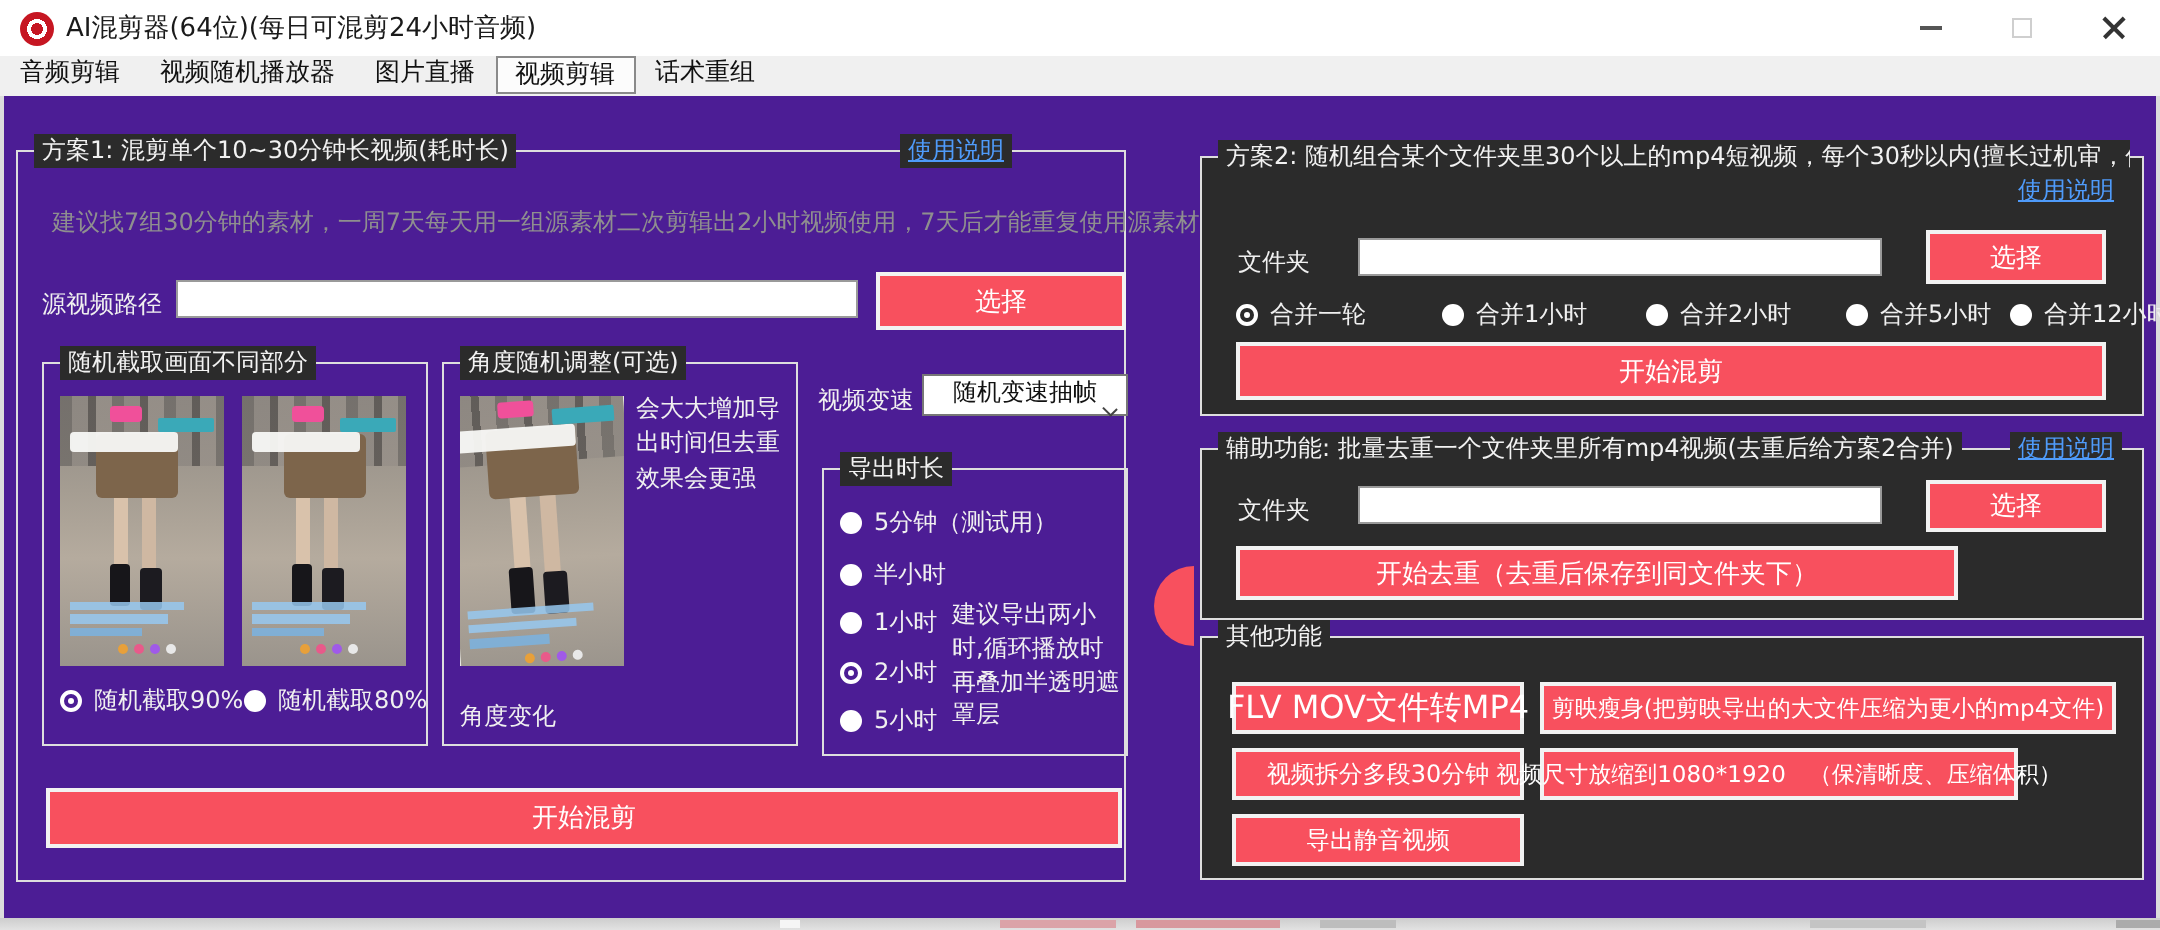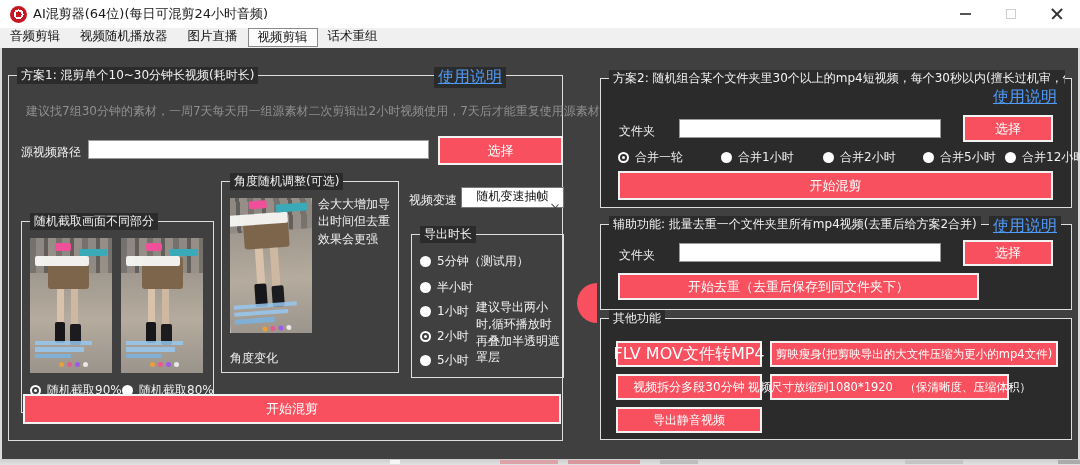--- a/index.html
+++ b/index.html
@@ -22,27 +22,27 @@
     width:14px; height:1.6px; background:#333; }
   .ic-close::before { transform:rotate(45deg); } .ic-close::after { transform:rotate(-45deg); }
 
   
   .menubar { position:absolute; left:0; top:28px; width:1080px; height:20px;
     background:#f0f0f0; display:flex; align-items:flex-start; font-size:12.5px; color:#111; }
   .menu-item { padding:0 10px; display:flex; align-items:center; cursor:pointer; white-space:nowrap; }
   .menu-item.active { background:#fcfcfc; border:1px solid #8a8a8a; padding:0 9px; }
 
   
-  .client { position:absolute; left:0; top:48px; width:1080px; height:411px; background:#404040;
+  .client { position:absolute; left:0; top:48px; width:1080px; height:411px; background:#4c1d95;
     border-left:2px solid #dcdcdc; border-right:2px solid #dcdcdc; }
 
   .groupbox { position:absolute; border:1px solid #dedede; }
   .legend { position:absolute; top:-9px; left:8px; background:#2b2b2b; padding:0 4px;
     font-size:12px; color:#f2f2f2; white-space:nowrap; overflow:hidden; }
-  .link { color:#4f9bfa; text-decoration:underline; font-size:16px; white-space:nowrap; cursor:pointer; }
+  .link { color:#4f9bfa; text-decoration:underline; font-size:12px; white-space:nowrap; cursor:pointer; }
   .lbl { position:absolute; color:#f0f0f0; font-size:12px; white-space:nowrap; }
   .hint { color:#8f8f8f; }
   .tbox { position:absolute; background:#ffffff; border:1px solid #9a9a9a; font-size:12px; padding:0 4px; color:#111; }
   .btn { position:absolute; background:#f8505e; border:2px solid #f2f2f2; color:#fff;
     display:flex; align-items:center; justify-content:center; font-size:13px; cursor:pointer; white-space:nowrap; }
   .btn.small-font { font-size:11.5px; }
   .select { position:absolute; background:#fff; border:1px solid #777; display:flex;
     align-items:center; padding:0 5px; font-size:12px; color:#111; cursor:pointer;flex-direction:column; }
   .chev { width:6px; height:6px; border-right:1.6px solid #444; border-bottom:1.6px solid #444;
     transform:rotate(45deg); margin-left:auto; margin-top:-3px; }
@@ -120,21 +120,21 @@
     <div class="groupbox" style="left:6px; top:27px; width:555px; height:366px;">
       <div class="legend">方案1: 混剪单个10~30分钟长视频(耗时长)</div>
       <div class="legend link" style="left:auto; right:56px;">使用说明</div>
 
       <div class="lbl hint" style="left:17px; top:27px;">建议找7组30分钟的素材，一周7天每天用一组源素材二次剪辑出2小时视频使用，7天后才能重复使用源素材</div>
 
       <div class="lbl" style="left:12px; top:68px;">源视频路径</div>
       <input class="tbox" style="left: 79px; top: 64px; width: 341px; height: 19px;" value="">
       <div class="btn" style="left:429px; top:60px; width:125px; height:29px;">选择</div>
 
-      <div class="groupbox" style="left:12px; top:105px; width:193px; height:192px;margin-top:40px;">
+      <div class="groupbox" style="left:12px; top:105px; width:193px; height:192px;">
         <div class="legend">随机截取画面不同部分</div>
         <div class="photo" style="left:8px; top:16px;">
           <div class="ph-inner"></div>
             <div class="ph-crowd"></div>
             <div class="ph-jacket"></div>
           <div class="ph-leg1"></div>
             <div class="ph-leg2"></div>
             <div class="ph-boot1"></div>
             <div class="ph-boot2"></div>
           <div class="ph-badge"></div>

